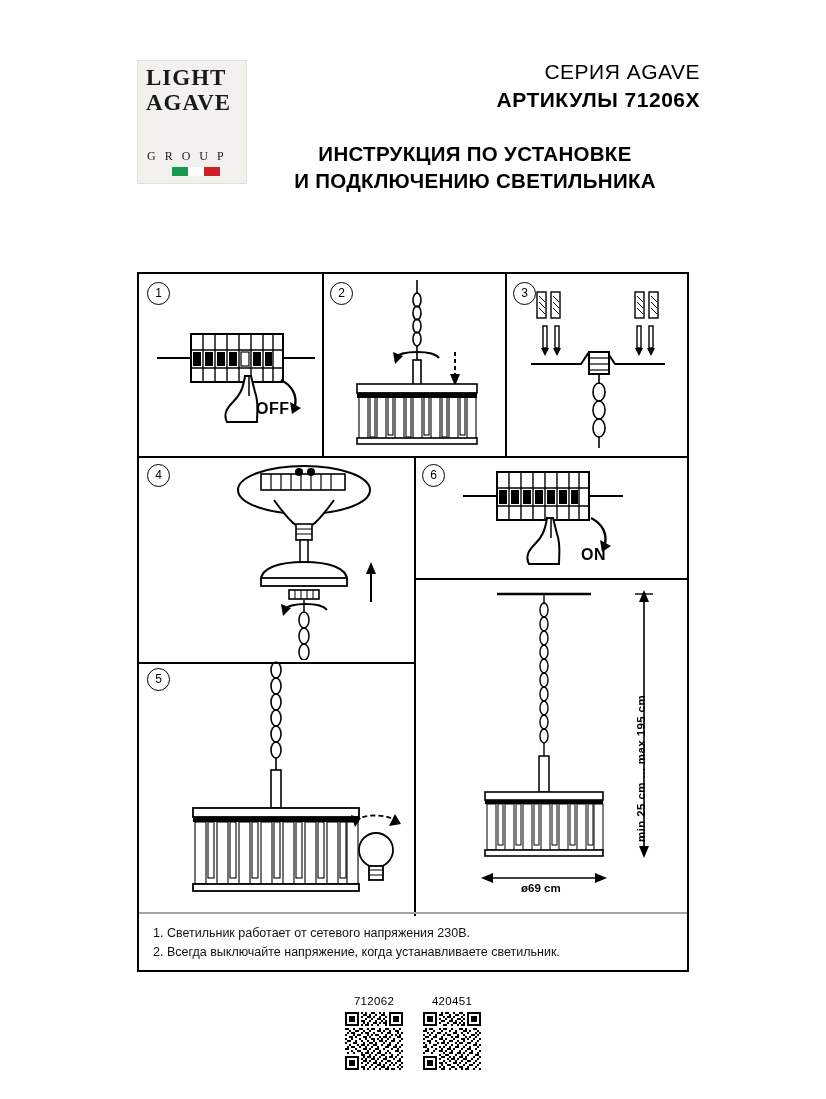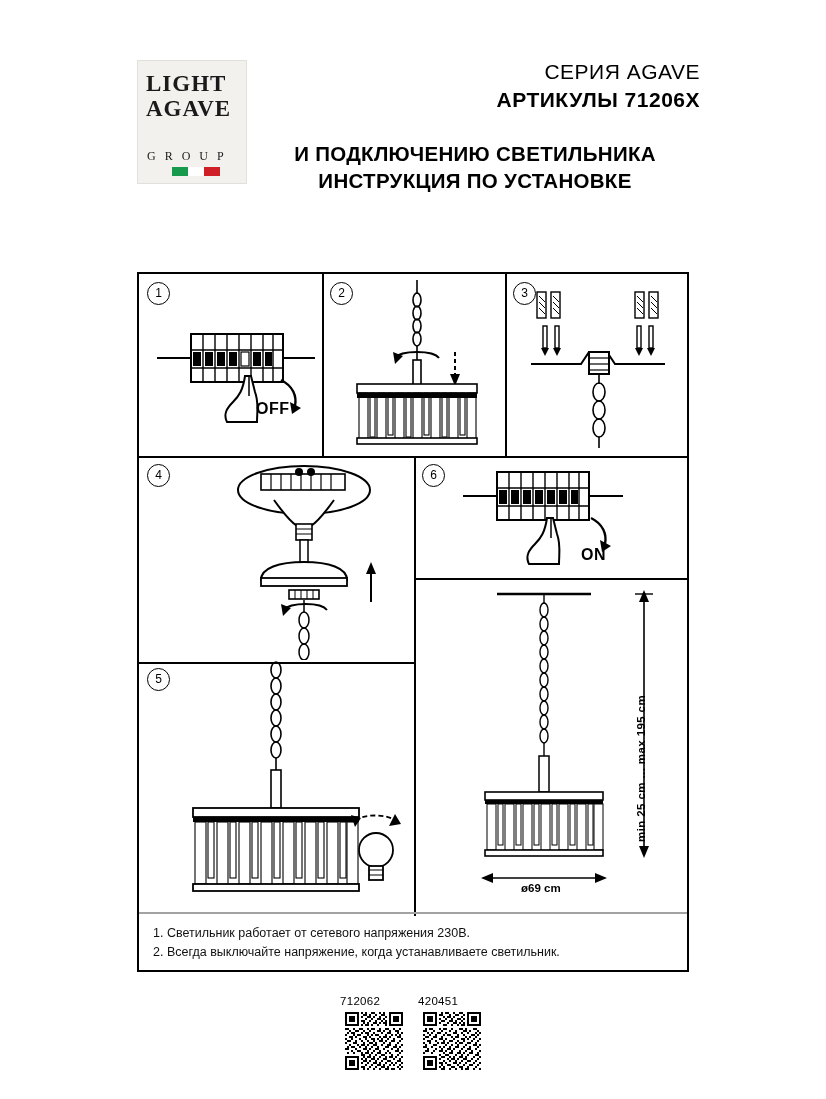--- a/index.html
+++ b/index.html
@@ -34,21 +34,21 @@
     left: 137px;
     top: 12px;
     width: 108px;
     height: 122px;
     background: #f2f1ee;
     border: 1px solid #e2e0dc;
   }
   .logo-text {
     position: absolute;
     left: 8px;
-    top: 10px;
+    top: 4px;
     width: 96px;
     font-family: "Liberation Serif", serif;
     font-weight: bold;
     font-size: 23px;
     line-height: 25px;
     letter-spacing: 1px;
     color: #1a1a1a;
   }
   .logo-group {
     position: absolute;
@@ -168,20 +168,21 @@
   .footer {
     position: absolute;
     left: 0;
     top: 995px;
     width: 826px;
   }
   .qr-group {
     position: absolute;
     top: 0;
     width: 68px;
+    text-align: center;
   }
   .qr-label {
     font-size: 11.5px;
     margin-bottom: 5px;
     letter-spacing: 0.3px;
   }
   .qr-img {
     width: 58px;
     height: 58px;
     margin: 0 auto;
@@ -208,22 +209,22 @@
           <i class="flag-r"></i>
       </div>
     </div>
 
     <div class="head-lines">
       <div class="head-series">СЕРИЯ AGAVE</div>
       <div class="head-art">АРТИКУЛЫ 71206X</div>
     </div>
 
     <div class="head-title">
+      <div>ИНСТРУКЦИЯ ПО УСТАНОВКЕ</div>
       <div>И ПОДКЛЮЧЕНИЮ СВЕТИЛЬНИКА</div>
-      <div>ИНСТРУКЦИЯ ПО УСТАНОВКЕ</div>
     </div>
   </div>
 
   <div class="frame">
 
     <div class="cell-line" style="left:0; top:182px; width:548px; height:2px;"></div>
     <div class="cell-line" style="left:183px; top:0; width:2px; height:182px;"></div>
     <div class="cell-line" style="left:366px; top:0; width:2px; height:182px;"></div>
     <div class="cell-line" style="left:0; top:388px; width:275px; height:2px;"></div>
     <div class="cell-line" style="left:275px; top:182px; width:2px; height:124px;"></div>

